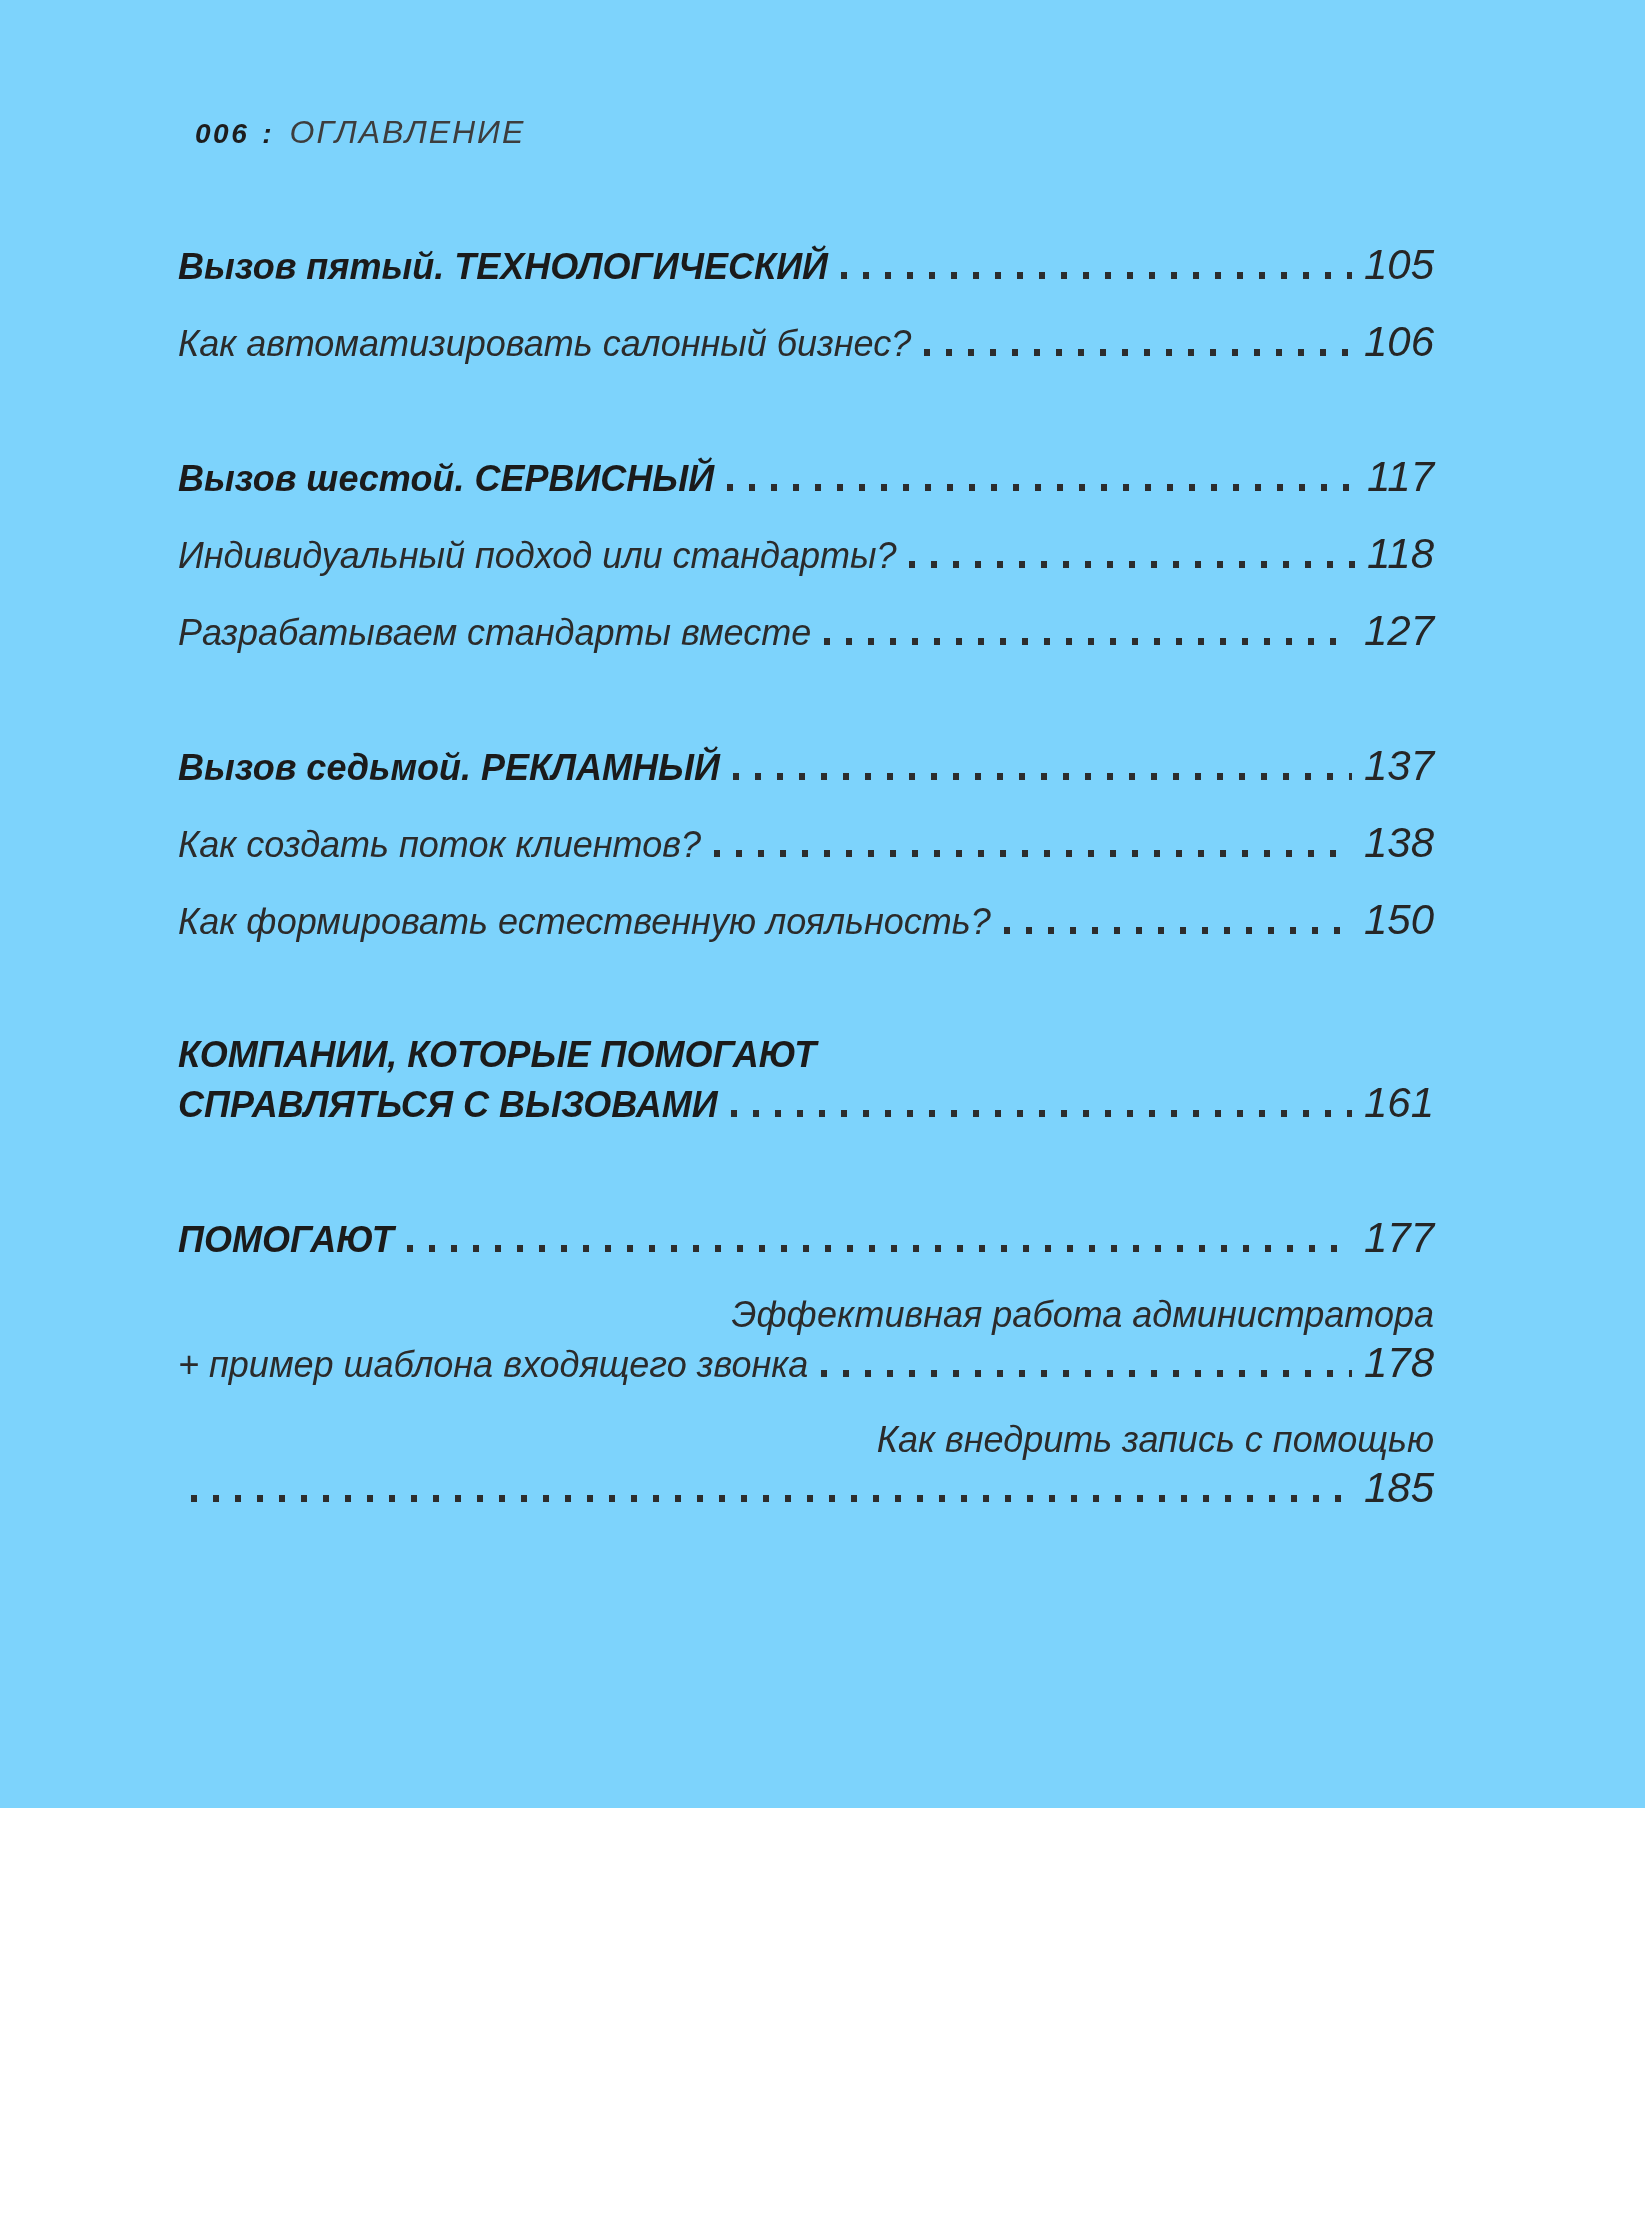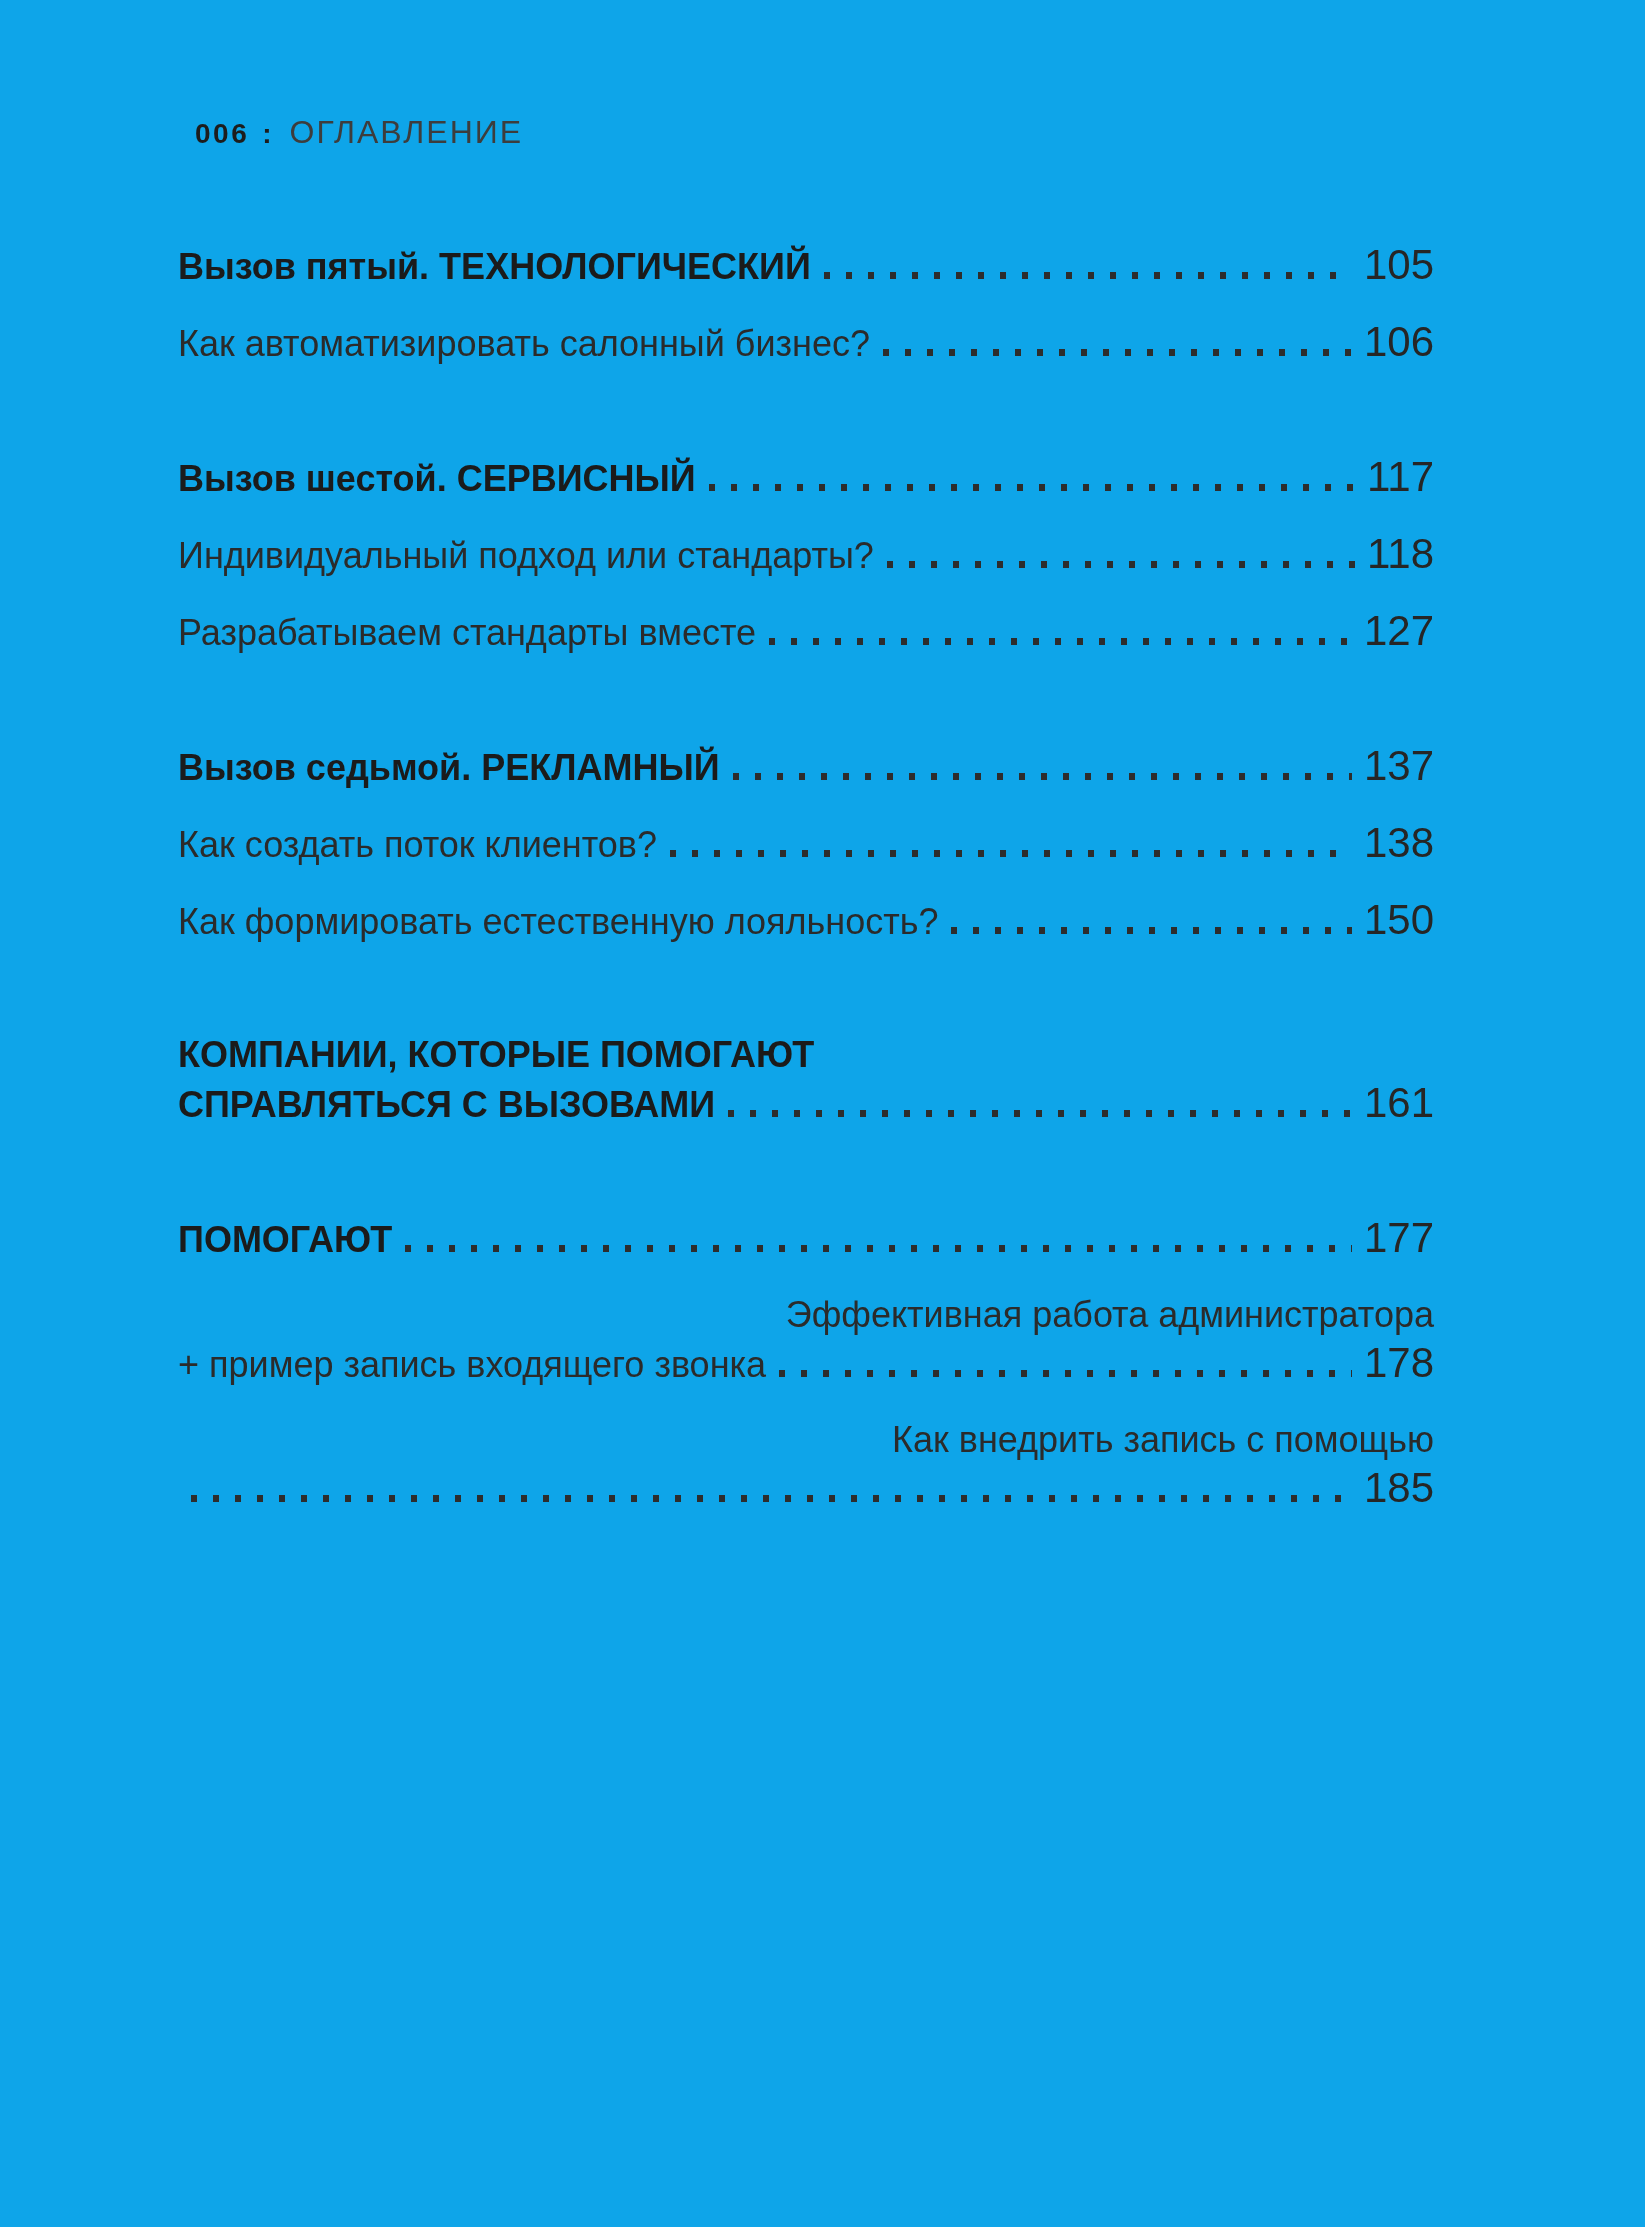--- a/index.html
+++ b/index.html
@@ -4,25 +4,26 @@
 <title>Оглавление — 006</title>
 <style>
   html, body {
     margin: 0;
     padding: 0;
     background: #ffffff;
   }
   .page {
     position: relative;
     width: 1646px;
-    height: 2227px;
-    background: #0ea5e9;
+    height: 1808px;
+    background: #7dd3fc;
     font-family: "Liberation Sans", "DejaVu Sans", sans-serif;
     color: #2b2b2b;
     overflow: hidden;
+    font-style: italic;
   }
 
   
   .running-header {
     position: absolute;
     left: 195px;
     top: 118px;
     display: flex;
     align-items: baseline;
     font-size: 28px;
@@ -165,21 +166,21 @@
 
     <section class="toc-section">
       <div class="row heading">
         <span class="entry-text">ПОМОГАЮТ</span>
         <span class="leader"></span>
         <span class="pagenum">177</span>
       </div>
       <div class="entry">
         <div>Эффективная работа администратора</div>
         <div class="row">
-          <span class="entry-text">+ пример запись входящего звонка</span>
+          <span class="entry-text">+ пример шаблона входящего звонка</span>
           <span class="leader"></span>
           <span class="pagenum">178</span>
         </div>
       </div>
       <div class="entry">
         <div>Как внедрить запись с помощью</div>
         <div class="row">
           <span class="leader"></span>
           <span class="pagenum">185</span>
         </div>

